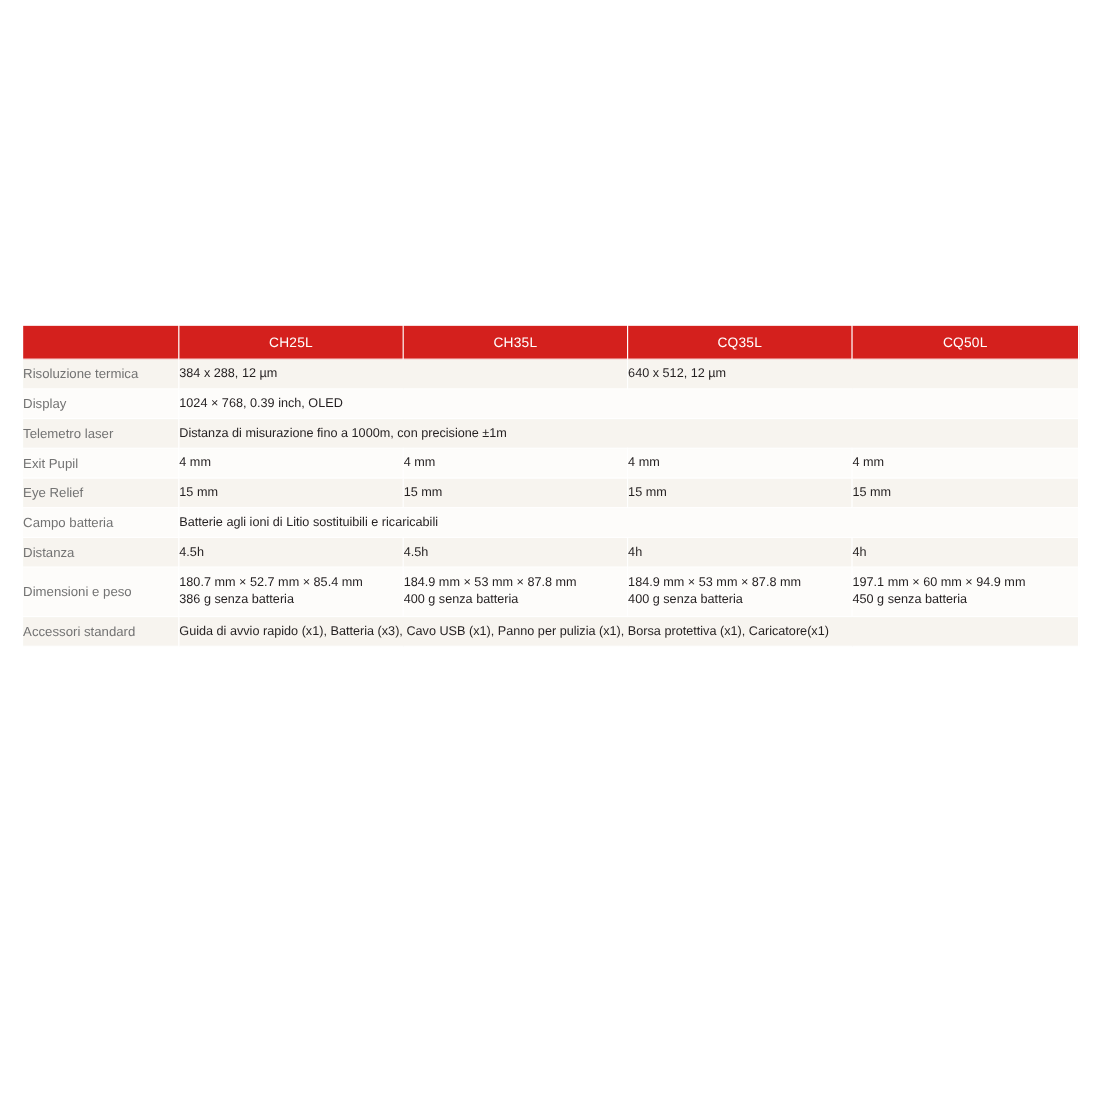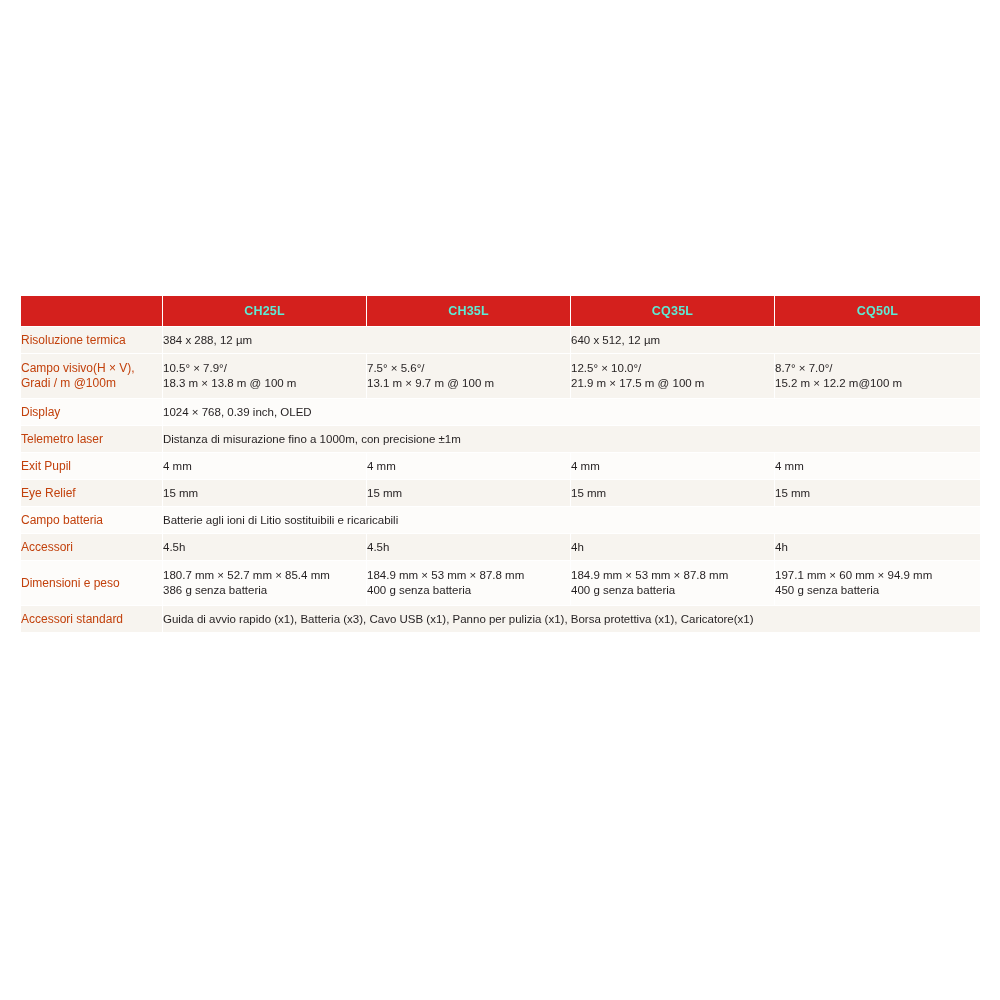--- a/index.html
+++ b/index.html
@@ -30,36 +30,36 @@
     color: #231f20;
   }
   table.spec td, table.spec th {
     border: 1px solid #ffffff;
     padding: 0;
     vertical-align: middle;
   }
   
   tr.head th {
     background: #d4201d;
-    color: #5eead4;
+    color: #ffffff;
     height: 30px;
-    font-weight: bold;
+    font-weight: normal;
     font-size: 12.5px;
     text-align: center;
     letter-spacing: .2px;
   }
   tr.head th.corner {
     background: #d4201d;
   }
   
   td.label {
     text-align: left;
     padding-left: 10px;
     font-size: 12px;
-    color: #c2410c;
+    color: #737373;
     line-height: 1.25;
   }
   td.val {
     text-align: left;
     font-size: 11.5px;
     line-height: 1.3;
     color: #231f20;
   }
   
   tr.r-odd td { background: #f7f4ef; }
@@ -97,32 +97,20 @@
           <th>CQ35L</th>
           <th>CQ50L</th>
         </tr>
       </thead>
       <tbody id="tbody">
           <tr class="r-odd">
             <td class="label nowrapline norm">Risoluzione termica</td>
             <td class="val nowrapline norm" colspan="2">384 x 288,  12 µm</td>
             <td class="val nowrapline norm" colspan="2">640 x 512,  12 µm</td>
           </tr>
-          <tr class="r-odd">
-            <td class="label nowrapline tall">Campo visivo(H × V),
-Gradi / m @100m</td>
-            <td class="val nowrapline tall">10.5° × 7.9°/
-18.3 m × 13.8 m @ 100 m</td>
-            <td class="val nowrapline tall">7.5° × 5.6°/
-13.1 m × 9.7 m @ 100 m</td>
-            <td class="val nowrapline tall">12.5° × 10.0°/
-21.9 m × 17.5 m @ 100 m</td>
-            <td class="val nowrapline tall">8.7° × 7.0°/
-15.2 m × 12.2 m@100 m</td>
-          </tr>
           <tr class="r-even">
             <td class="label nowrapline norm">Display</td>
             <td class="val nowrapline norm" colspan="4">1024 × 768, 0.39 inch, OLED</td>
           </tr>
           <tr class="r-odd">
             <td class="label nowrapline norm">Telemetro laser</td>
             <td class="val nowrapline norm" colspan="4">Distanza di misurazione fino a 1000m, con precisione ±1m</td>
           </tr>
           <tr class="r-even">
             <td class="label nowrapline norm">Exit Pupil</td>
@@ -136,21 +124,21 @@
             <td class="val nowrapline norm">15 mm</td>
             <td class="val nowrapline norm">15 mm</td>
             <td class="val nowrapline norm">15 mm</td>
             <td class="val nowrapline norm">15 mm</td>
           </tr>
           <tr class="r-even">
             <td class="label nowrapline norm">Campo batteria</td>
             <td class="val nowrapline norm" colspan="4">Batterie agli ioni di Litio sostituibili e ricaricabili</td>
           </tr>
           <tr class="r-odd">
-            <td class="label nowrapline norm">Accessori</td>
+            <td class="label nowrapline norm">Distanza</td>
             <td class="val nowrapline norm">4.5h</td>
             <td class="val nowrapline norm">4.5h</td>
             <td class="val nowrapline norm">4h</td>
             <td class="val nowrapline norm">4h</td>
           </tr>
           <tr class="r-even">
             <td class="label nowrapline tall">Dimensioni e peso</td>
             <td class="val nowrapline tall">180.7 mm × 52.7 mm × 85.4 mm
 386 g senza batteria</td>
             <td class="val nowrapline tall">184.9 mm × 53 mm × 87.8 mm

